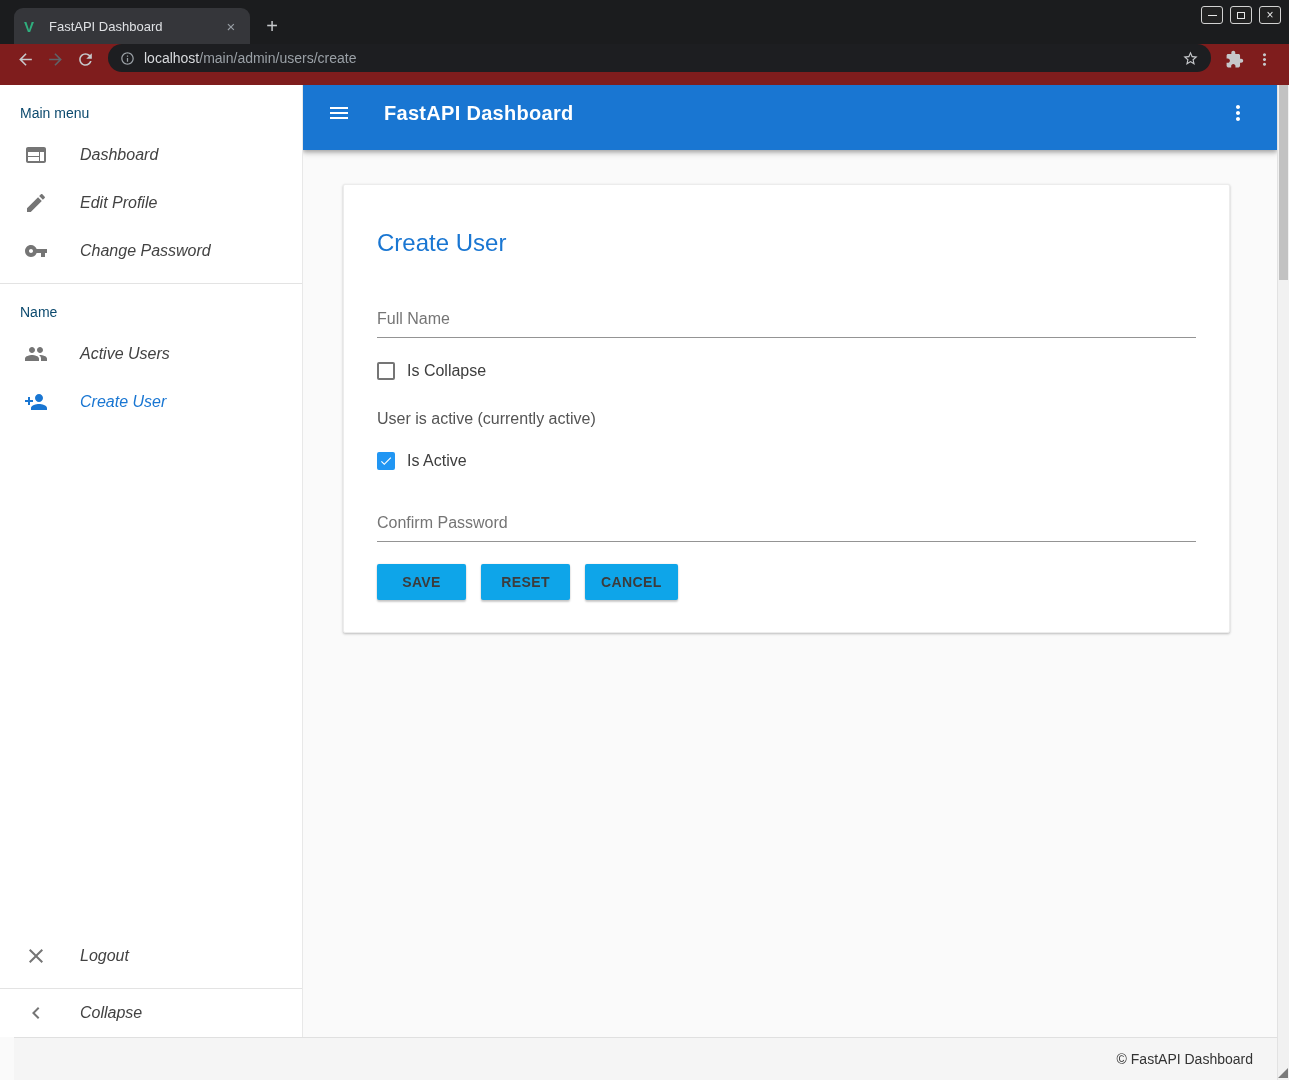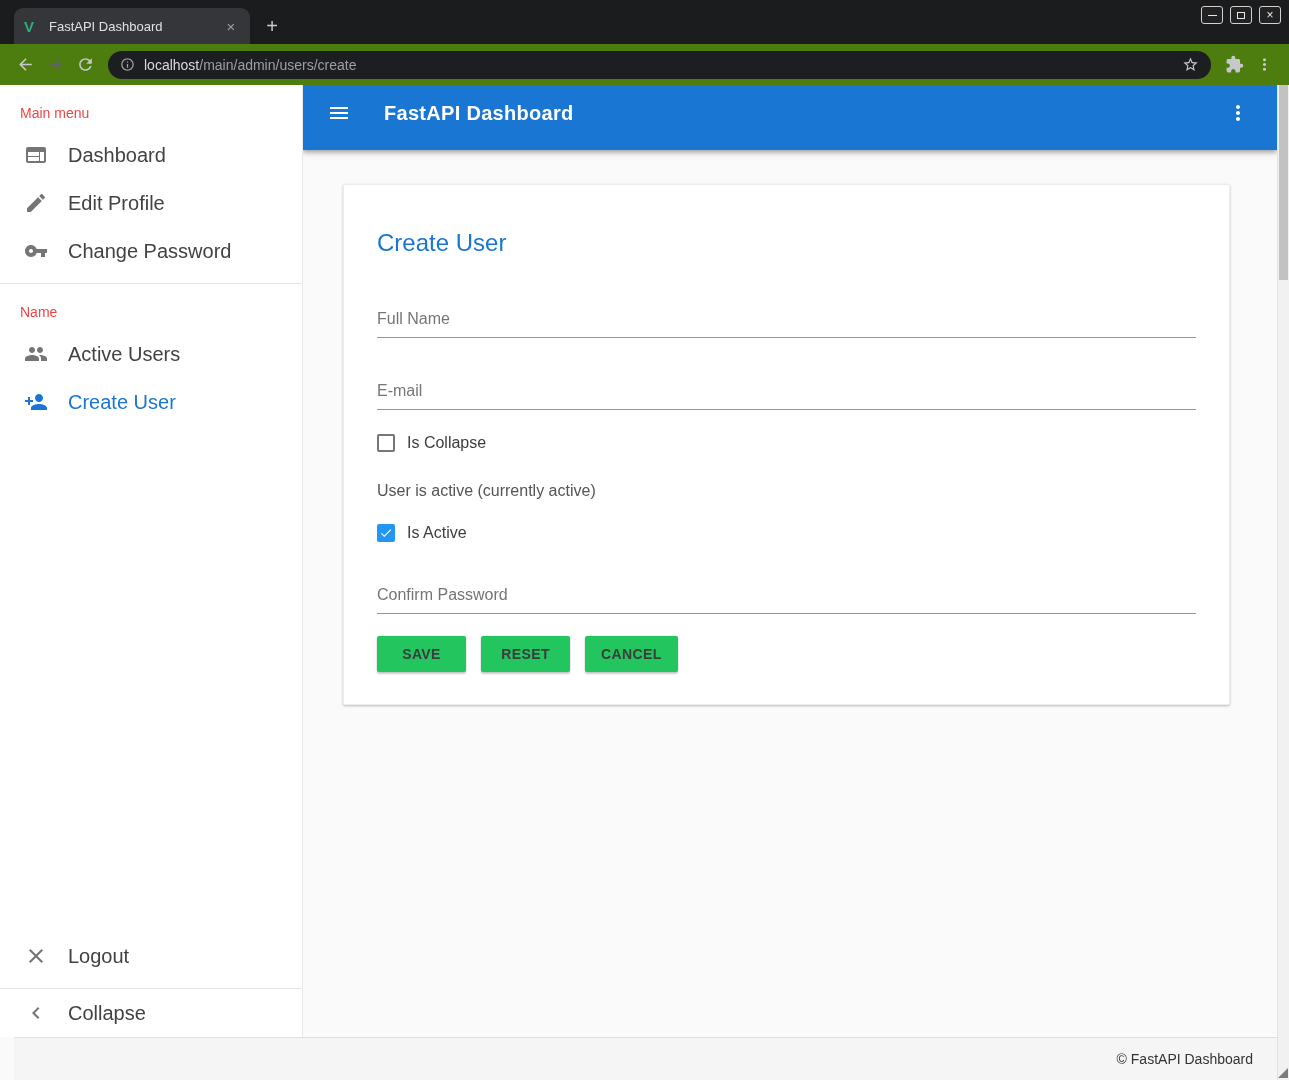--- a/index.html
+++ b/index.html
@@ -15,44 +15,44 @@
   .favicon { width:17px; font-size:15px; font-weight:bold; color:#2fae7d; line-height:1; }
   .tab-title { color:#dfe1e4; font-size:13px; margin-left:8px; white-space:nowrap; overflow:hidden; flex:1; }
   .tab-close { color:#9aa0a6; font-size:15px; width:18px; height:18px; display:flex; align-items:center; justify-content:center; border-radius:50%; }
   .new-tab { color:#c7c9cc; font-size:20px; width:28px; height:28px; display:flex; align-items:center; justify-content:center; margin:0 0 4px 8px; }
   .win-controls { position:absolute; right:8px; top:6px; display:flex; gap:7px; }
   .wc { width:22px; height:18px; border:1px solid #d2d2d2; border-radius:3px; display:flex; align-items:center; justify-content:center; color:#e8e8e8; background:#222; }
   .wc-min-glyph { width:9px; height:0; border-top:1px solid #e8e8e8; }
   .wc-max-glyph { width:8px; height:7px; border:1px solid #e8e8e8; }
   .wc-close-glyph { font-size:12px; line-height:1; color:#e8e8e8; }
 
-  .navbar { height:41px; background:#4d7c0f; display:flex; align-items:center; padding:0 10px; }
+  .navbar { height:41px; background:#7f1d1d; display:flex; padding:0 10px; }
   .nav-icon { width:30px; height:30px; display:flex; align-items:center; justify-content:center; color:#c6c8cb; border-radius:50%; flex:0 0 auto; }
   .nav-icon svg { width:19px; height:19px; fill:currentColor; }
   .nav-icon.disabled { color:#5f6368; }
   .omnibox { flex:1; height:28px; background:#1d1e21; border-radius:14px; display:flex; align-items:center; padding:0 12px; margin:0 8px; min-width:0; }
   .omni-info { color:#9aa0a6; display:flex; }
   .omni-info svg { width:15px; height:15px; fill:currentColor; }
   .url { font-size:14px; margin-left:9px; white-space:nowrap; overflow:hidden; flex:1; }
   .url .host { color:#d8dadd; }
   .url .path { color:#9aa0a6; }
   .omni-star { color:#c6c8cb; display:flex; }
   .omni-star svg { width:17px; height:17px; fill:currentColor; }
 
   
   .page { position:absolute; top:85px; left:0; right:0; bottom:0; background:#fafafa; }
 
   
   .sidebar { position:absolute; left:0; top:0; bottom:43px; width:303px; background:#fff;
              border-right:1px solid #e8e8e8; display:flex; flex-direction:column; overflow:hidden; }
-  .side-caption { font-size:14px; color:#ef4444; padding:20px 0 10px 20px; }
+  .side-caption { font-size:14px; color:#0c4a6e; padding:20px 0 10px 20px; }
   .side-item { height:48px; display:flex; align-items:center; padding-left:24px; color:#424242; cursor:pointer; }
   .side-item .icn { width:24px; height:24px; color:#757575; display:flex; }
   .side-item .icn svg { width:24px; height:24px; fill:currentColor; }
-  .side-item .lbl { font-size:20px; margin-left:20px; }
+  .side-item .lbl { font-size:16px; margin-left:32px;font-style:italic; }
   .side-item.active { color:#1976d2; }
   .side-item.active .icn { color:#1976d2; }
   .side-divider { border-top:1px solid #e3e3e3; margin:8px 0 0 0; }
   .side-spacer { flex:1; }
 
   
   .content { position:absolute; left:303px; right:12px; top:0; bottom:43px; background:#fafafa; overflow:hidden; }
   .appbar { height:65px; background:#1976d2; display:flex; align-items:center; padding:0 27px 9px 24px;
             box-shadow:0 2px 4px rgba(0,0,0,.25), 0 4px 6px rgba(0,0,0,.12); position:relative; z-index:2; }
   .appbar .icn { width:24px; height:24px; color:#fff; display:flex; }
@@ -76,21 +76,21 @@
   .hint { margin-top:23px; font-size:16px; color:#545454; }
   .hint.second { margin-top:30px; }
   .cb-row { margin-top:24px; display:flex; align-items:center; }
   .cb-box { width:18px; height:18px; border:2px solid #757575; border-radius:2px; display:flex;
             align-items:center; justify-content:center; background:#fff; flex:0 0 auto; }
   .cb-box.checked { background:#2196f3; border-color:#2196f3; }
   .cb-box svg { width:14px; height:14px; fill:#fff; }
   .cb-label { font-size:16px; color:#3d3d3d; margin-left:12px; }
 
   .btn-row { margin-top:22px; display:flex; gap:15px; }
-  .btn { min-width:89px; height:36px; border:none; border-radius:2px; background:#22c55e;
+  .btn { min-width:89px; height:36px; border:none; border-radius:2px; background:#0ea5e9;
          font-family:"Liberation Sans", sans-serif; font-size:14px; font-weight:bold; color:#3c3c3c;
          letter-spacing:.4px; box-shadow:0 2px 2px rgba(0,0,0,.2), 0 0 2px rgba(0,0,0,.12); cursor:pointer; padding:0 16px; }
 
   
   .footer { position:absolute; left:0; right:12px; bottom:0; height:43px; background:#f5f5f5;
             border-top:1px solid #e0e0e0; display:flex; align-items:center; justify-content:flex-end;
             padding-right:24px; font-size:14px; color:#333;margin-left:14px; }
 
   
   .scrollbar { position:absolute; right:0; top:0; bottom:0; width:12px; background:#f1f1f1; border-left:1px solid #e2e2e2; }
@@ -252,23 +252,20 @@
       </div>
 
       <div class="main">
         <div class="card">
           <div class="card-title">Create User</div>
 
           <div class="text-field first">
             <input class="tf-input" type="text" placeholder="Full Name" style="">
           </div>
 
-          <div class="text-field">
-            <input class="tf-input" type="text" placeholder="E-mail" style="">
-          </div>
 
           <div class="cb-row">
             <span class="cb-box"></span>
             <span class="cb-label">Is Collapse</span>
           </div>
 
           <div class="hint second">User is active (currently active)</div>
           <div class="cb-row">
             <span class="cb-box checked">
                 <svg viewBox="0 0 24 24">

